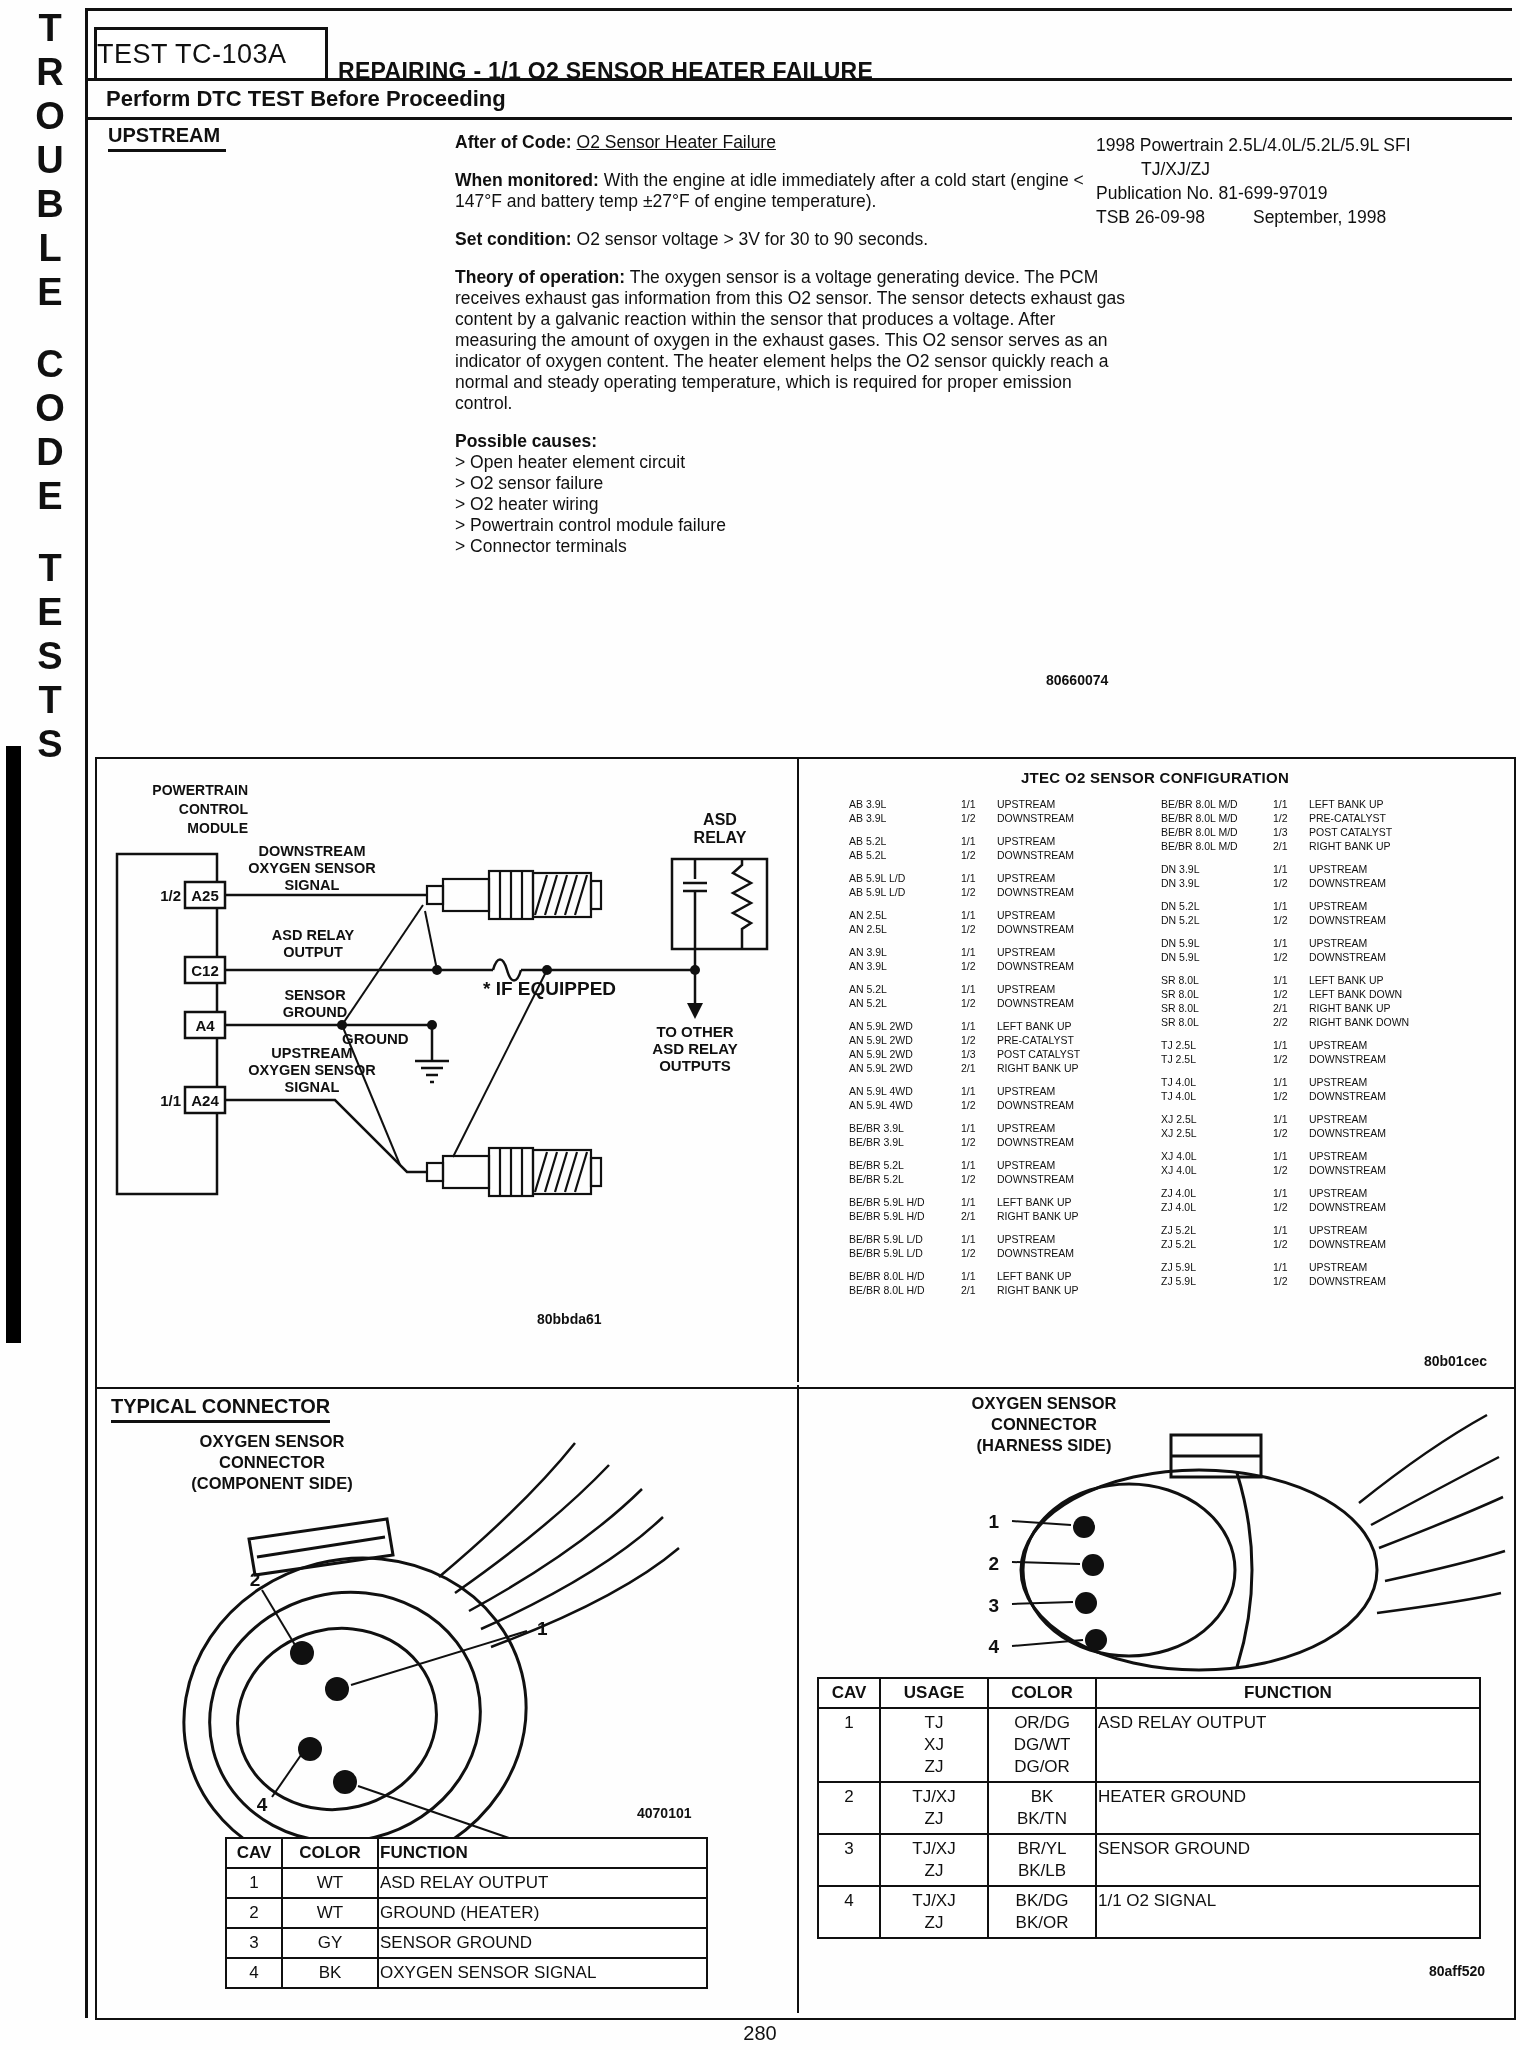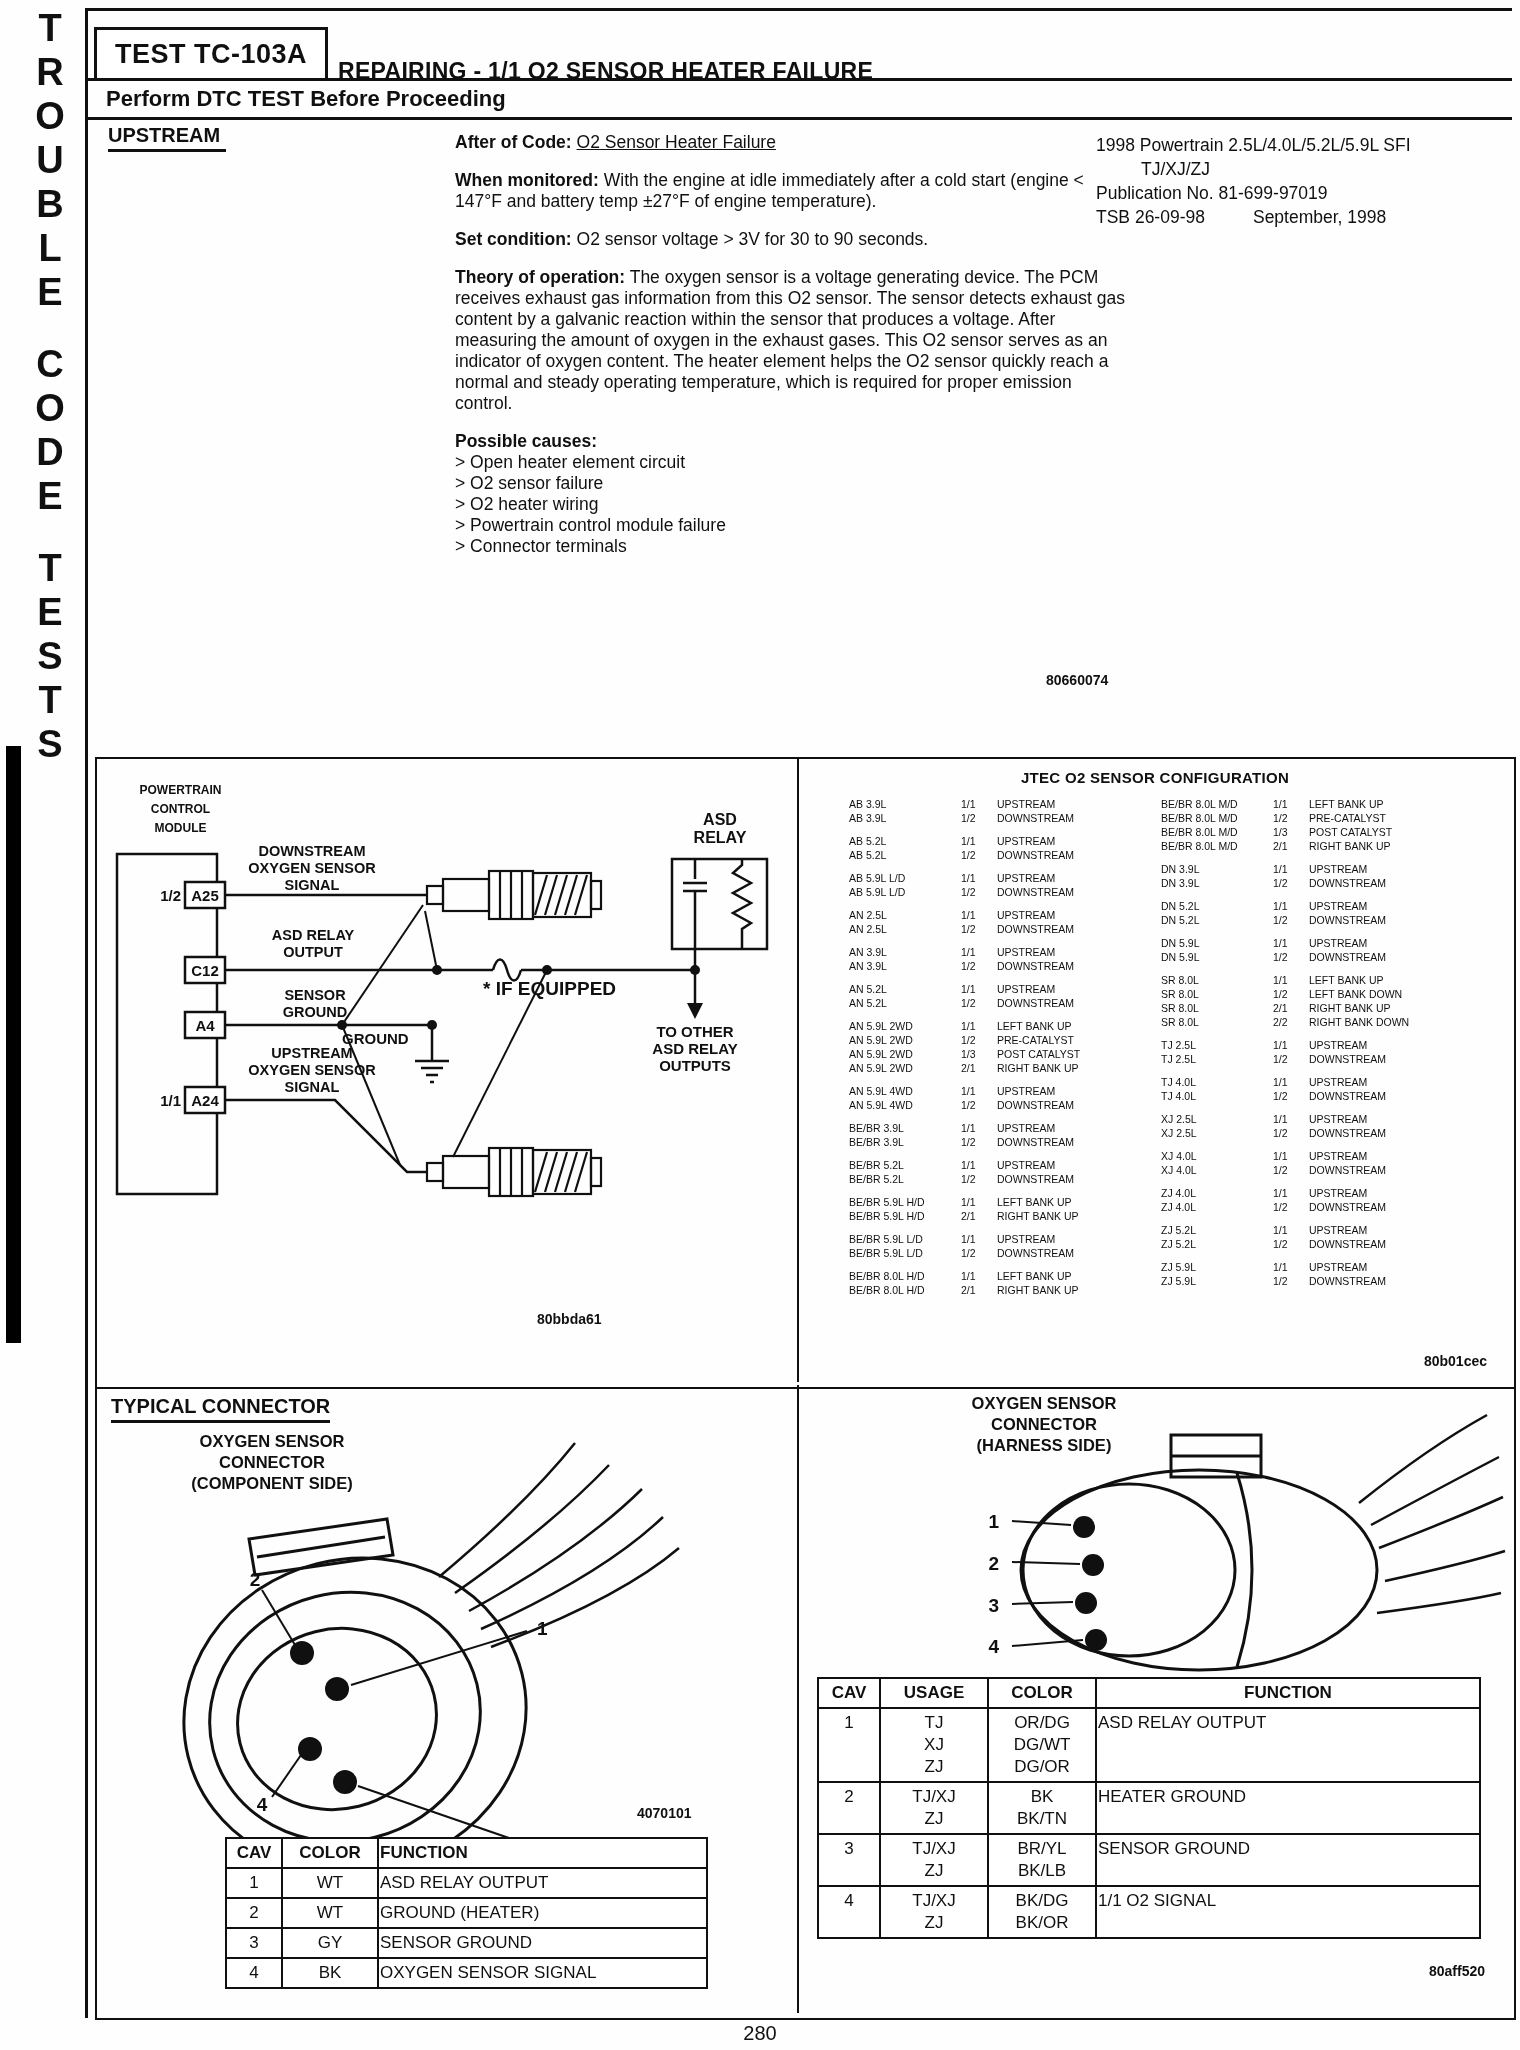--- a/index.html
+++ b/index.html
@@ -11,38 +11,38 @@
   .u{text-decoration:underline;}
   .fig{font-weight:bold;font-size:14px;}
 
   
   .sidebar{position:absolute;left:26px;top:6px;width:48px;}
   .sb-word{margin-bottom:28px;}
   .sb-letter{font-size:38px;font-weight:bold;line-height:44px;text-align:center;}
   .black-bar{position:absolute;left:6px;top:746px;width:15px;height:597px;background:#000;}
 
   
-  .test-box{position:absolute;left:94px;top:27px;width:228px;height:48px;border:3.5px solid #101010;display:flex;align-items:center;justify-content:center;font-size:27px;font-weight:bold;letter-spacing:.5px;background:#fff;}
+  .test-box{position:absolute;left:94px;top:27px;width:228px;height:48px;border:3.5px solid #101010;display:flex;align-items:center;justify-content:flex-start;font-size:27px;font-weight:normal;letter-spacing:.5px;background:#fff;}
   .main-title{position:absolute;left:338px;top:38px;font-size:23px;font-weight:bold;letter-spacing:.3px;margin-top:20px;}
   .subtitle{position:absolute;left:106px;top:86px;font-size:22px;font-weight:bold;}
   .upstream{position:absolute;left:108px;top:124px;font-size:20px;font-weight:bold;border-bottom:3px solid #101010;padding:0 6px 2px 0;}
 
   
   .text-col{position:absolute;left:455px;top:132px;width:672px;font-size:17.5px;line-height:21px;}
   .para{margin-bottom:17px;}
   .pub{position:absolute;left:1096px;top:133px;width:420px;font-size:17.5px;line-height:24px;}
   .pub-indent{padding-left:45px;}
   .tsb-gap{display:inline-block;width:48px;}
 
   
   .diag-box{position:absolute;left:95px;top:757px;width:1417px;height:628px;border:2.5px solid #101010;}
   .wiring-cell{position:absolute;left:0;top:0;width:700px;height:623px;border-right:2.5px solid #101010;}
   .jtec-cell{position:absolute;left:702px;top:0;width:712px;height:623px;}
   .wl{position:absolute;font-weight:bold;text-align:center;white-space:pre-line;font-size:14.5px;line-height:17px;}
-  .pcm-title{position:absolute;left:16px;top:22px;width:135px;font-weight:bold;font-size:12px;line-height:19px;white-space:pre-line;text-align:center;}
+  .pcm-title{position:absolute;left:16px;top:22px;width:135px;font-weight:bold;font-size:14px;line-height:19px;white-space:pre-line;text-align:right;}
 
   
   .jtec-title{position:absolute;left:0;top:10px;width:100%;text-align:center;font-weight:bold;font-size:15px;letter-spacing:.3px;}
   .jtec-col{position:absolute;top:38px;}
   .jtec-group{margin-bottom:9px;}
   .jtec-row{display:flex;font-size:10.5px;line-height:14px;white-space:nowrap;}
   .jt-model{width:112px;}
   .jt-num{width:36px;}
   .jt-pos{width:165px;}
 

